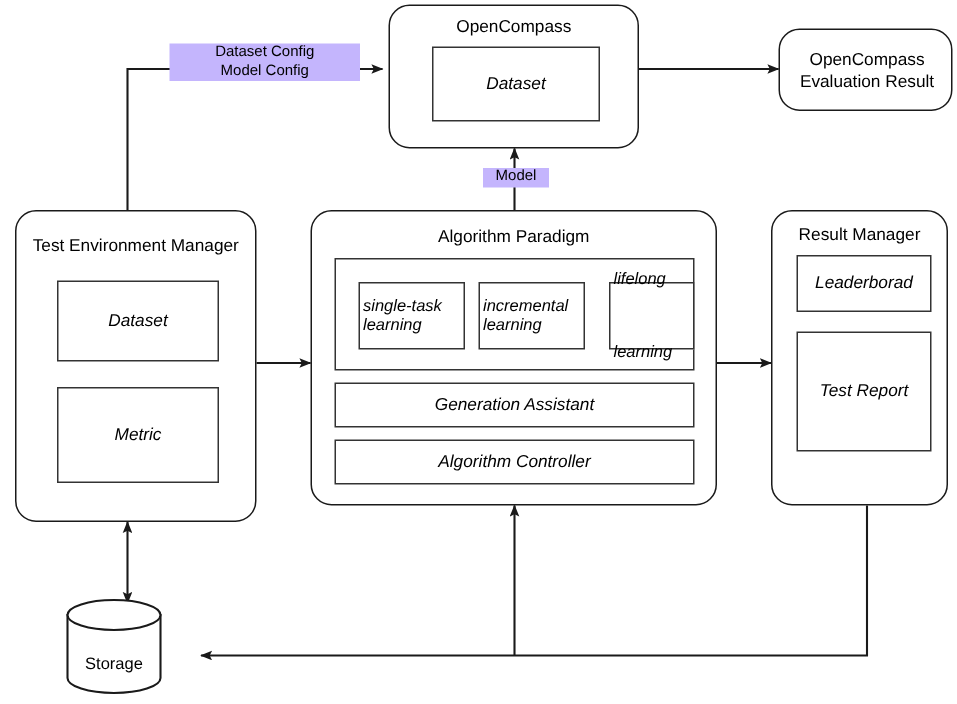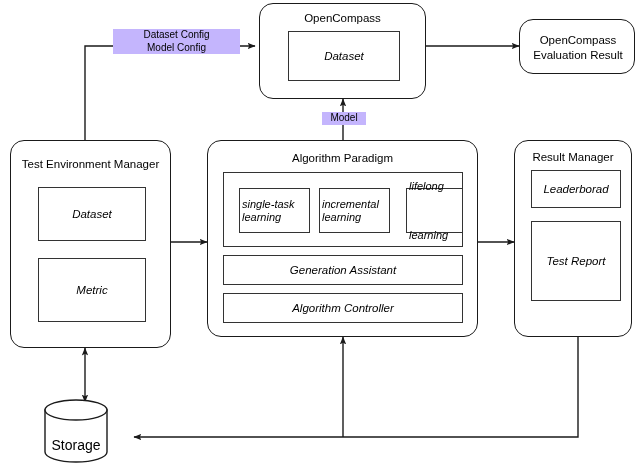--- a/index.html
+++ b/index.html
@@ -90,21 +90,21 @@
     line-height: 12.5px;
     color: #000000;
     text-align: center;
     white-space: nowrap;
     background: #c4b5fd;
     padding: 0 1px;
   }
   .cyl-label {
     position: absolute;
     text-align: center;
-    font-size: 14px;
+    font-size: 11px;
     color: #000000;
     white-space: nowrap;
   }
 </style>
 </head>
 <body>
 
 <div id="canvas">
 
   <svg id="wires" viewBox="0 0 638 469">

